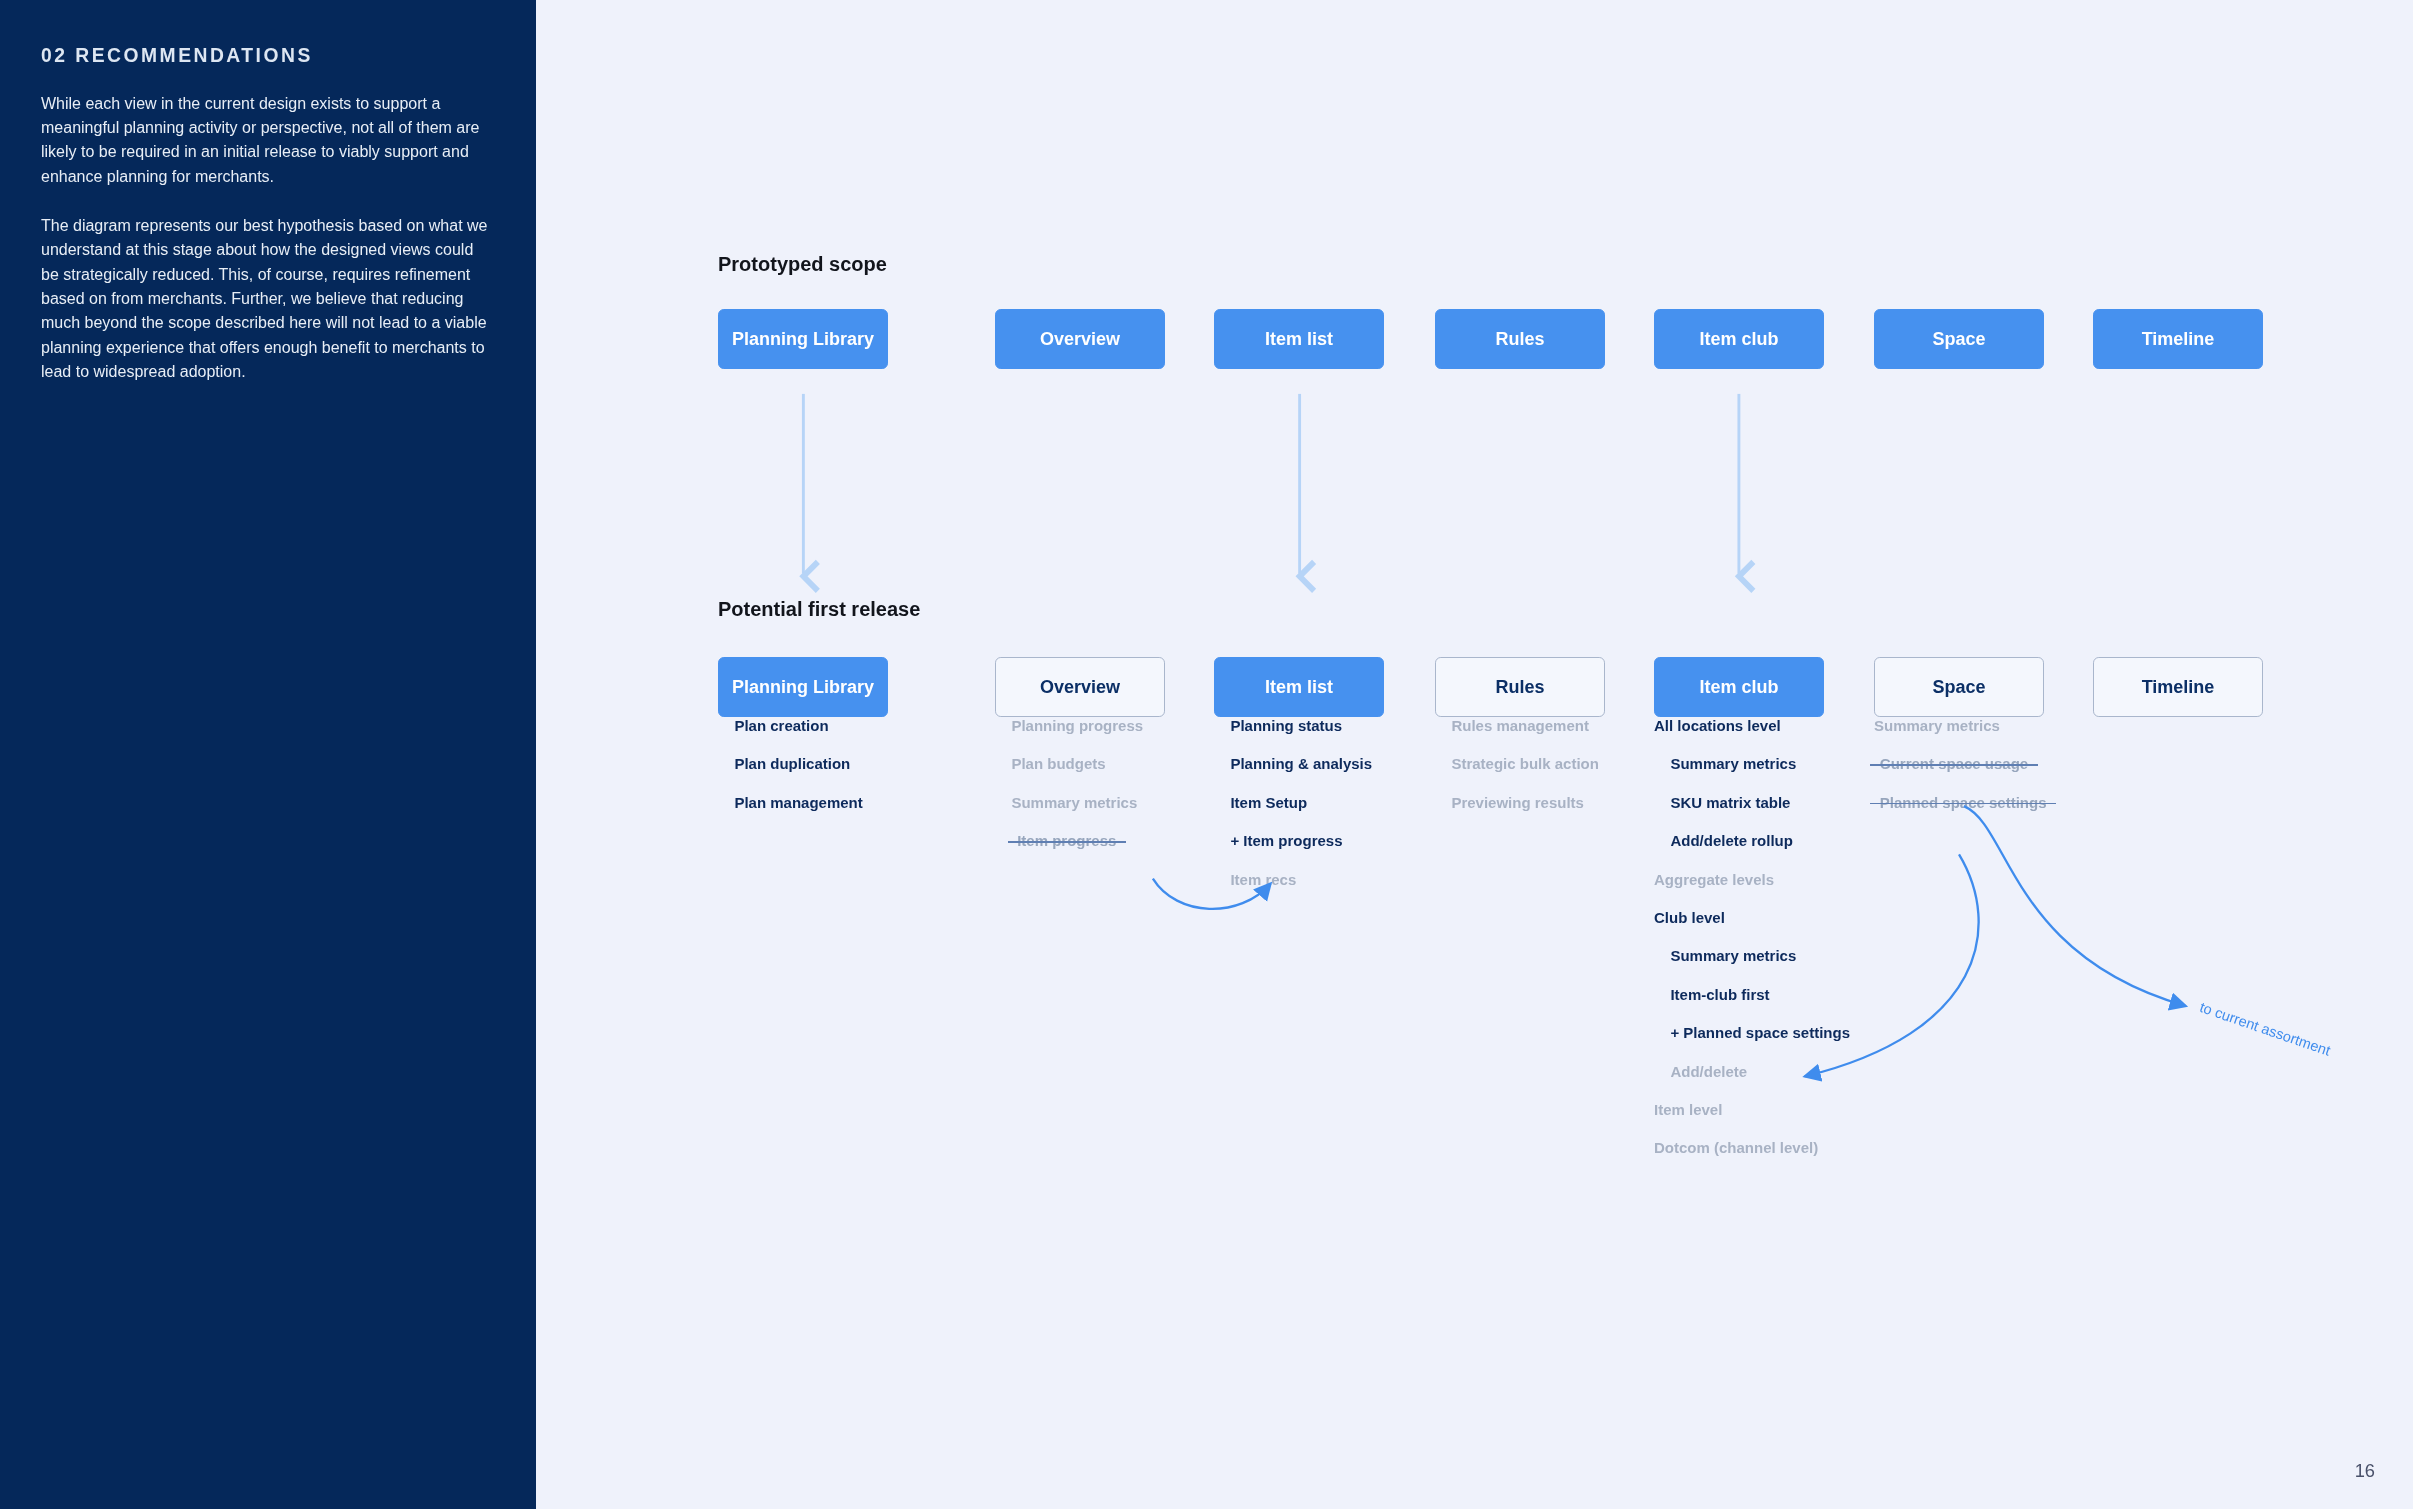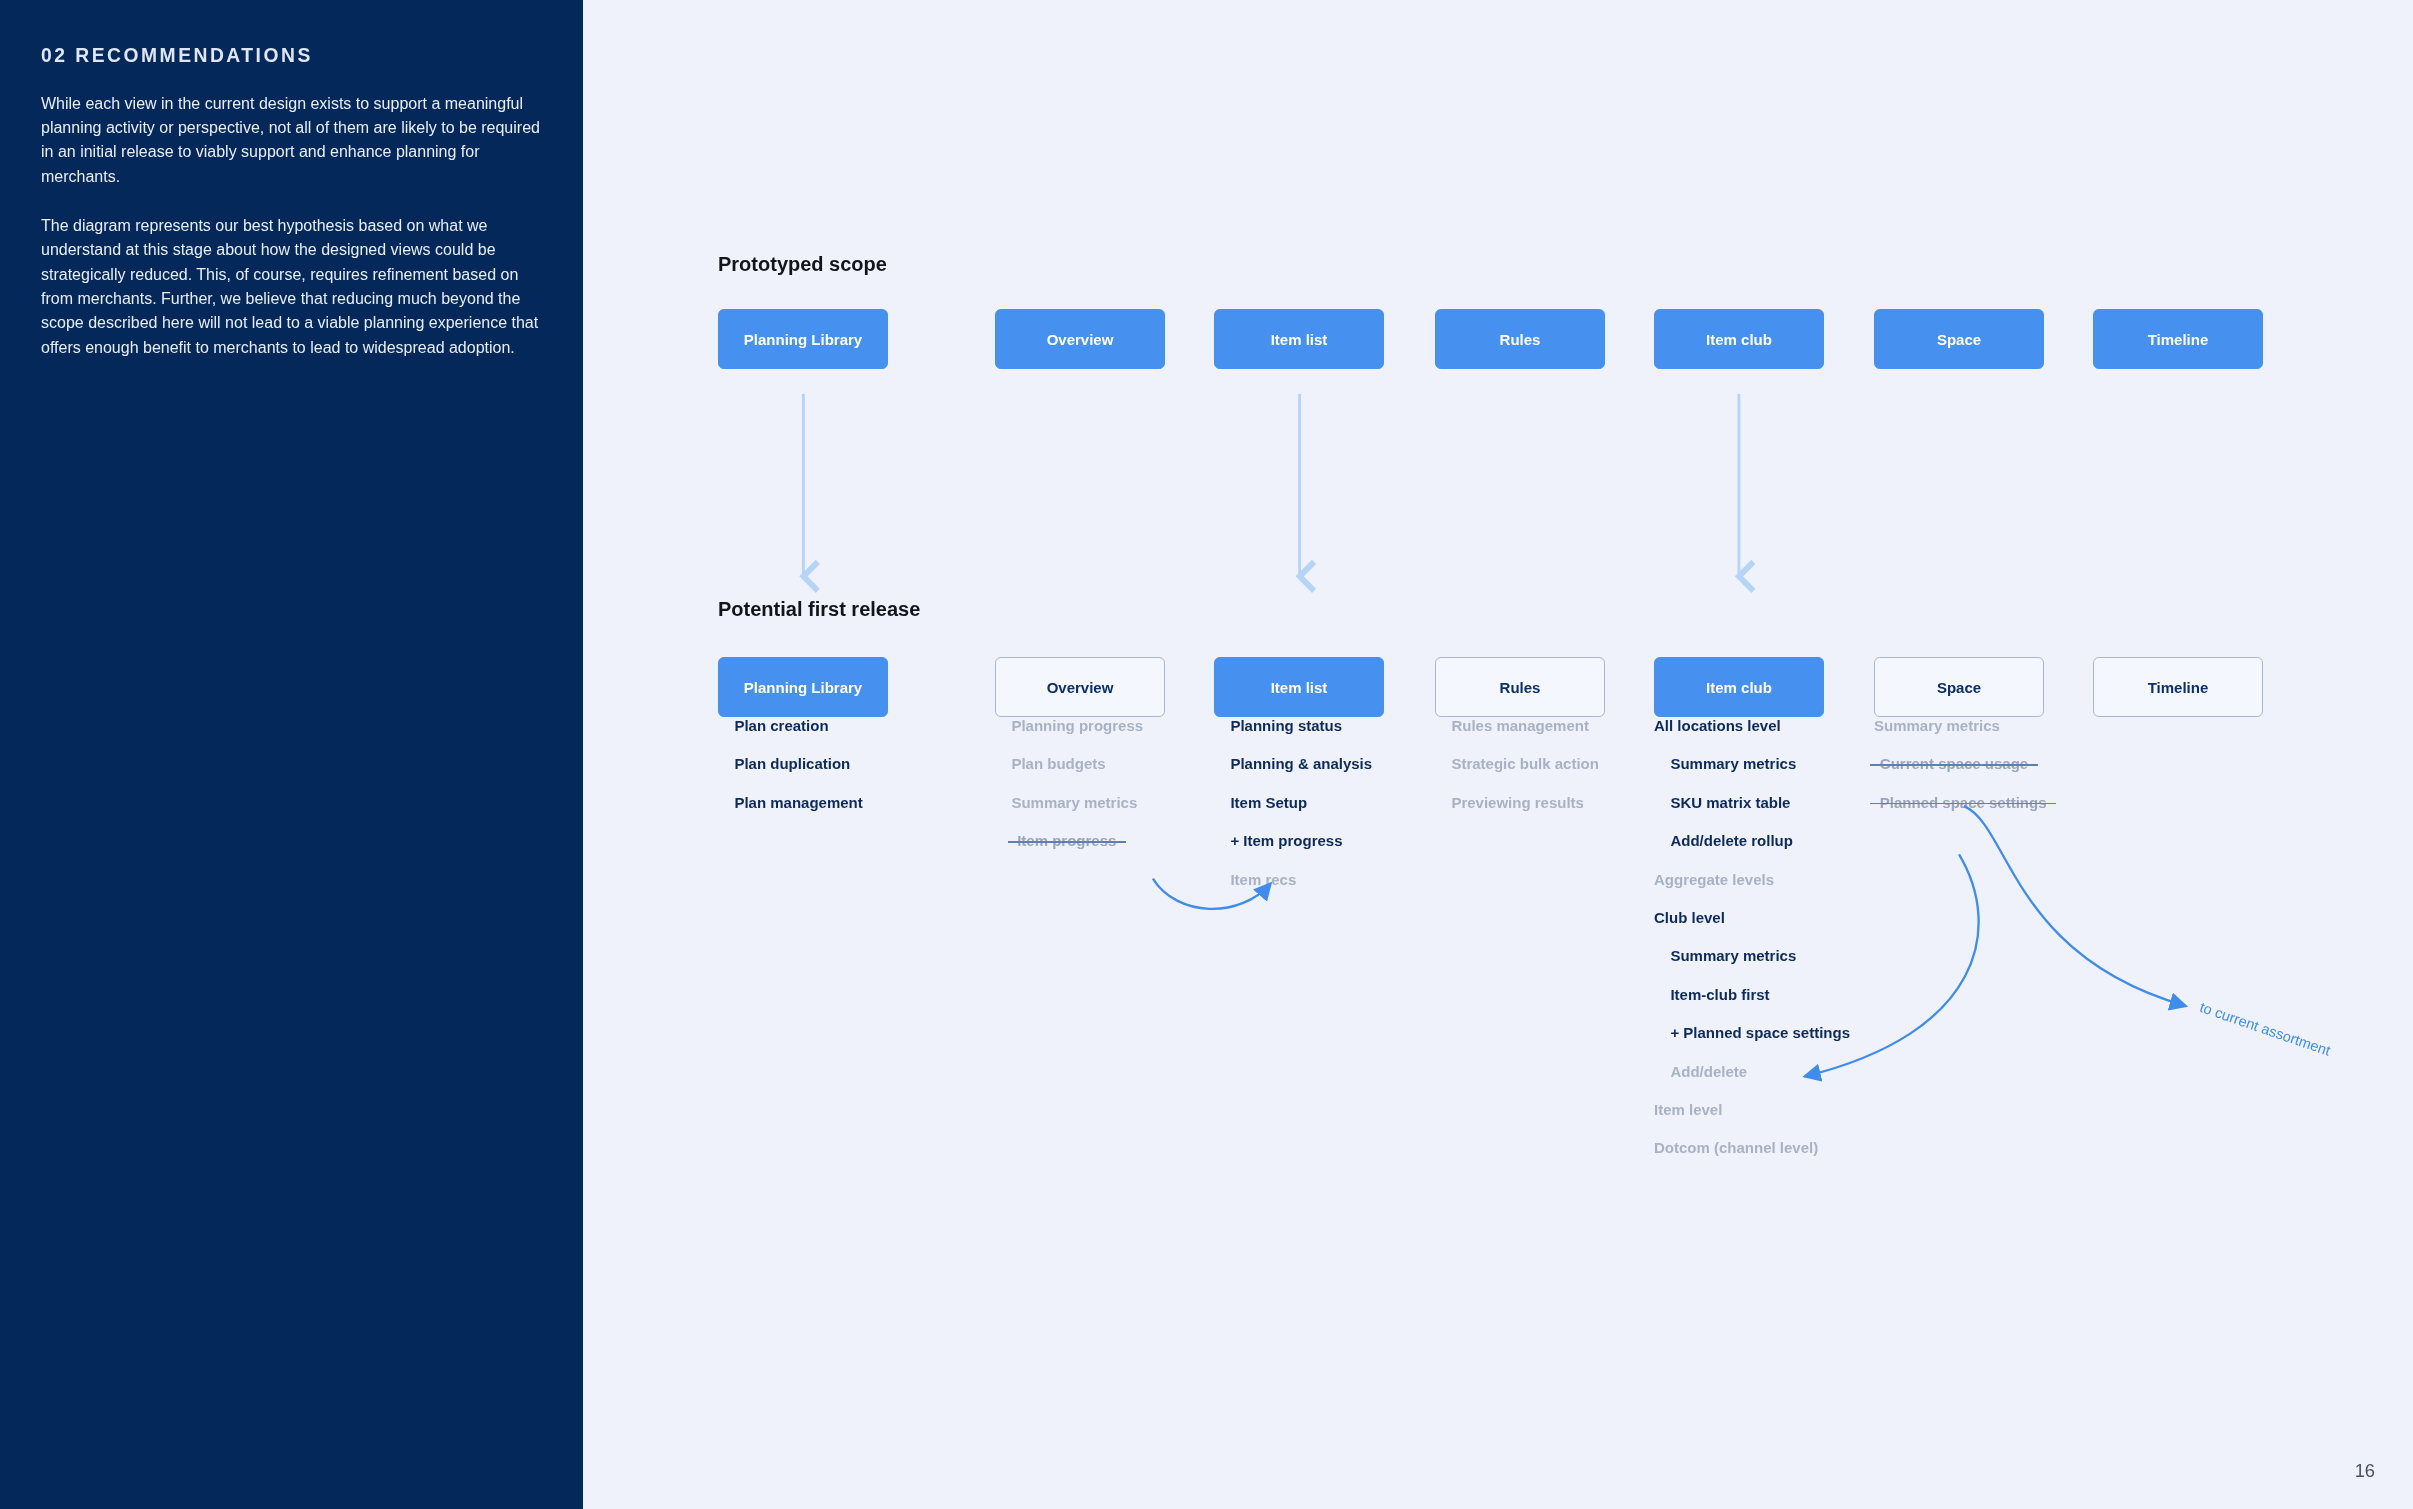--- a/index.html
+++ b/index.html
@@ -6,21 +6,21 @@
   html,body { width:2414px; height:1509px; }
   body {
     font-family:"Liberation Sans", sans-serif;
     background:#eff2fb;
     overflow:hidden;
     position:relative;
   }
 
   
   .sidebar {
-    position:absolute; left:0; top:0; width:583px; height:1509px;
+    position:absolute; left:0; top:0; width:536px; height:1509px;
     background:#05285a;
     padding:39px 41px 0 41px;
   }
   .eyebrow {
     color:#dde6f2; font-size:19.3px; font-weight:700;
     letter-spacing:2.5px; margin-top:5.8px;
   }
   .headline {
     color:#ffffff; font-size:53px; font-weight:700; line-height:1.18;
     margin-top:50px; letter-spacing:-0.5px;
@@ -41,21 +41,21 @@
     position:absolute; font-size:20px; font-weight:700; color:#12151c;
   }
   #title-prototyped { left:135px; top:253px; }
   #title-release    { left:135px; top:598px; }
 
   .col { position:absolute; width:170px; }
 
   .node {
     width:170px; height:60px; border-radius:5.8px;
     display:flex; align-items:center; justify-content:center;
-    font-size:15px; font-weight:600; text-align:center;
+    font-size:18px; font-weight:600; text-align:center;
   }
   .node.filled { background:#4691ef; color:#ffffff; border:1px solid #4691ef; }
   .node.outline { background:#f4f7fd; color:#0b2f66; border:1.9px solid #a9b6cc; }
 
   .items { }
   .item {
     font-size:15px; line-height:1.16; margin-bottom:21px;
     position:relative; white-space:normal;
   }
   .item.active   { color:#0d2a5c; font-weight:700; }

